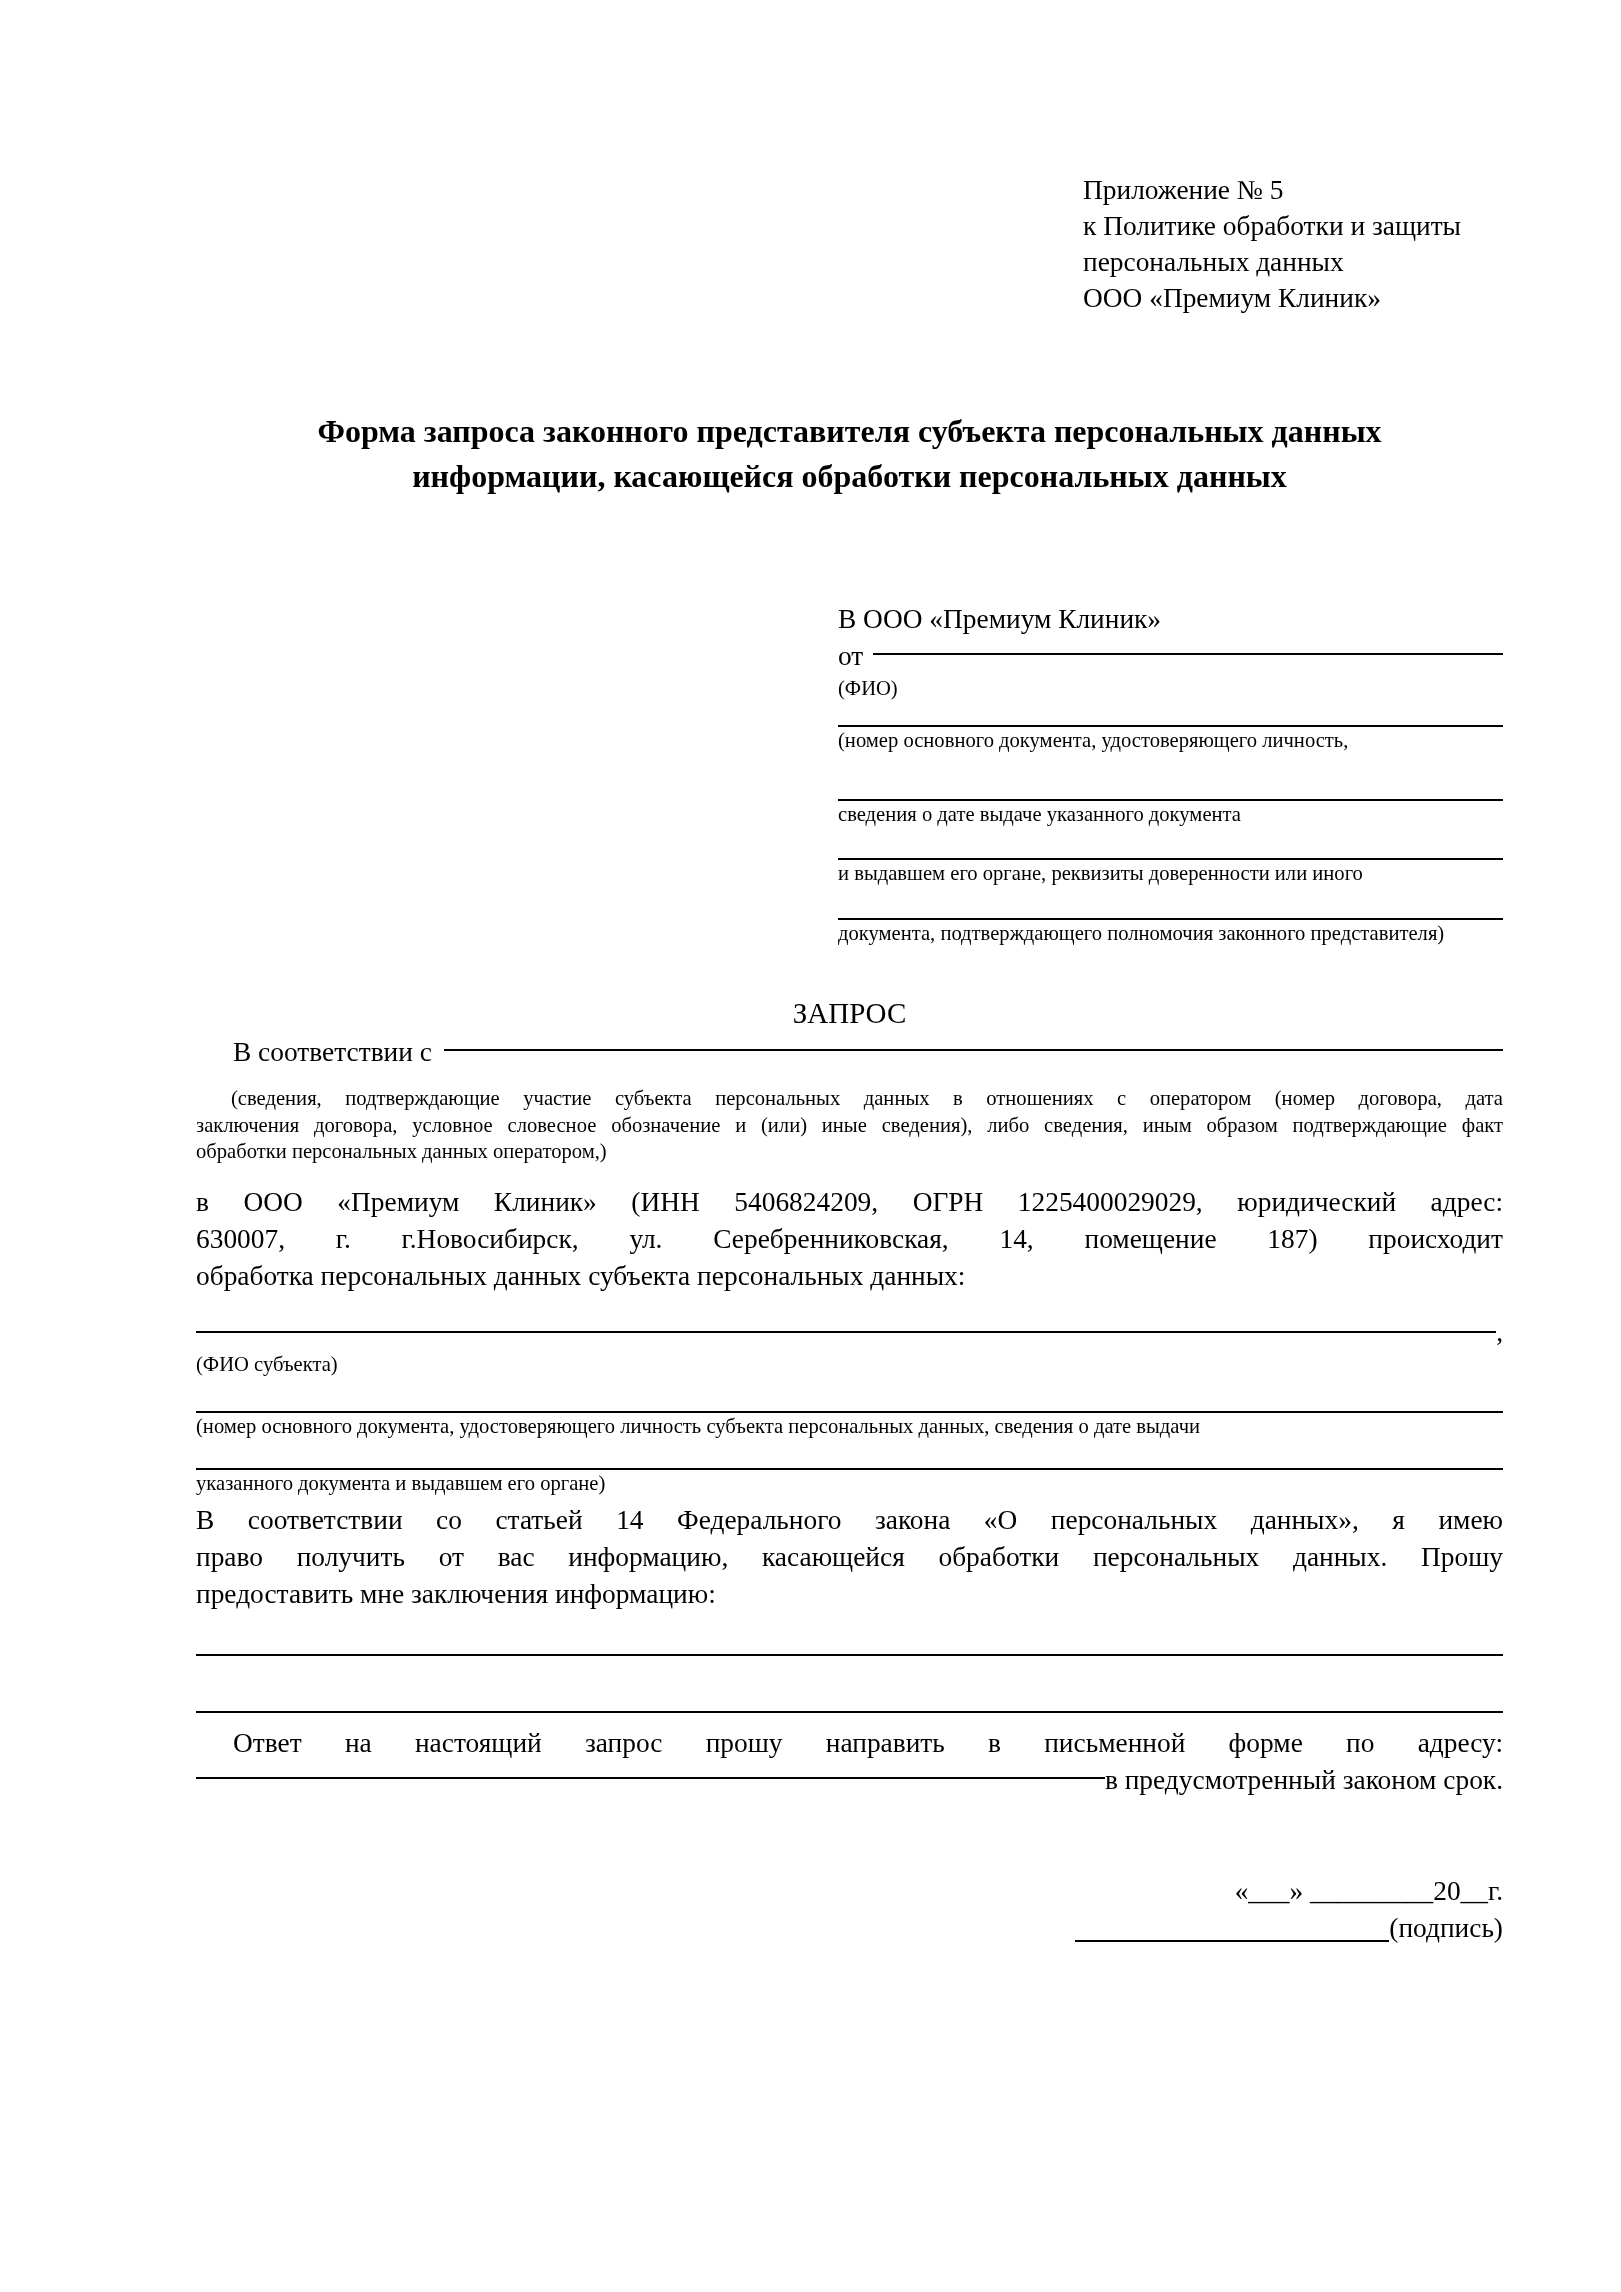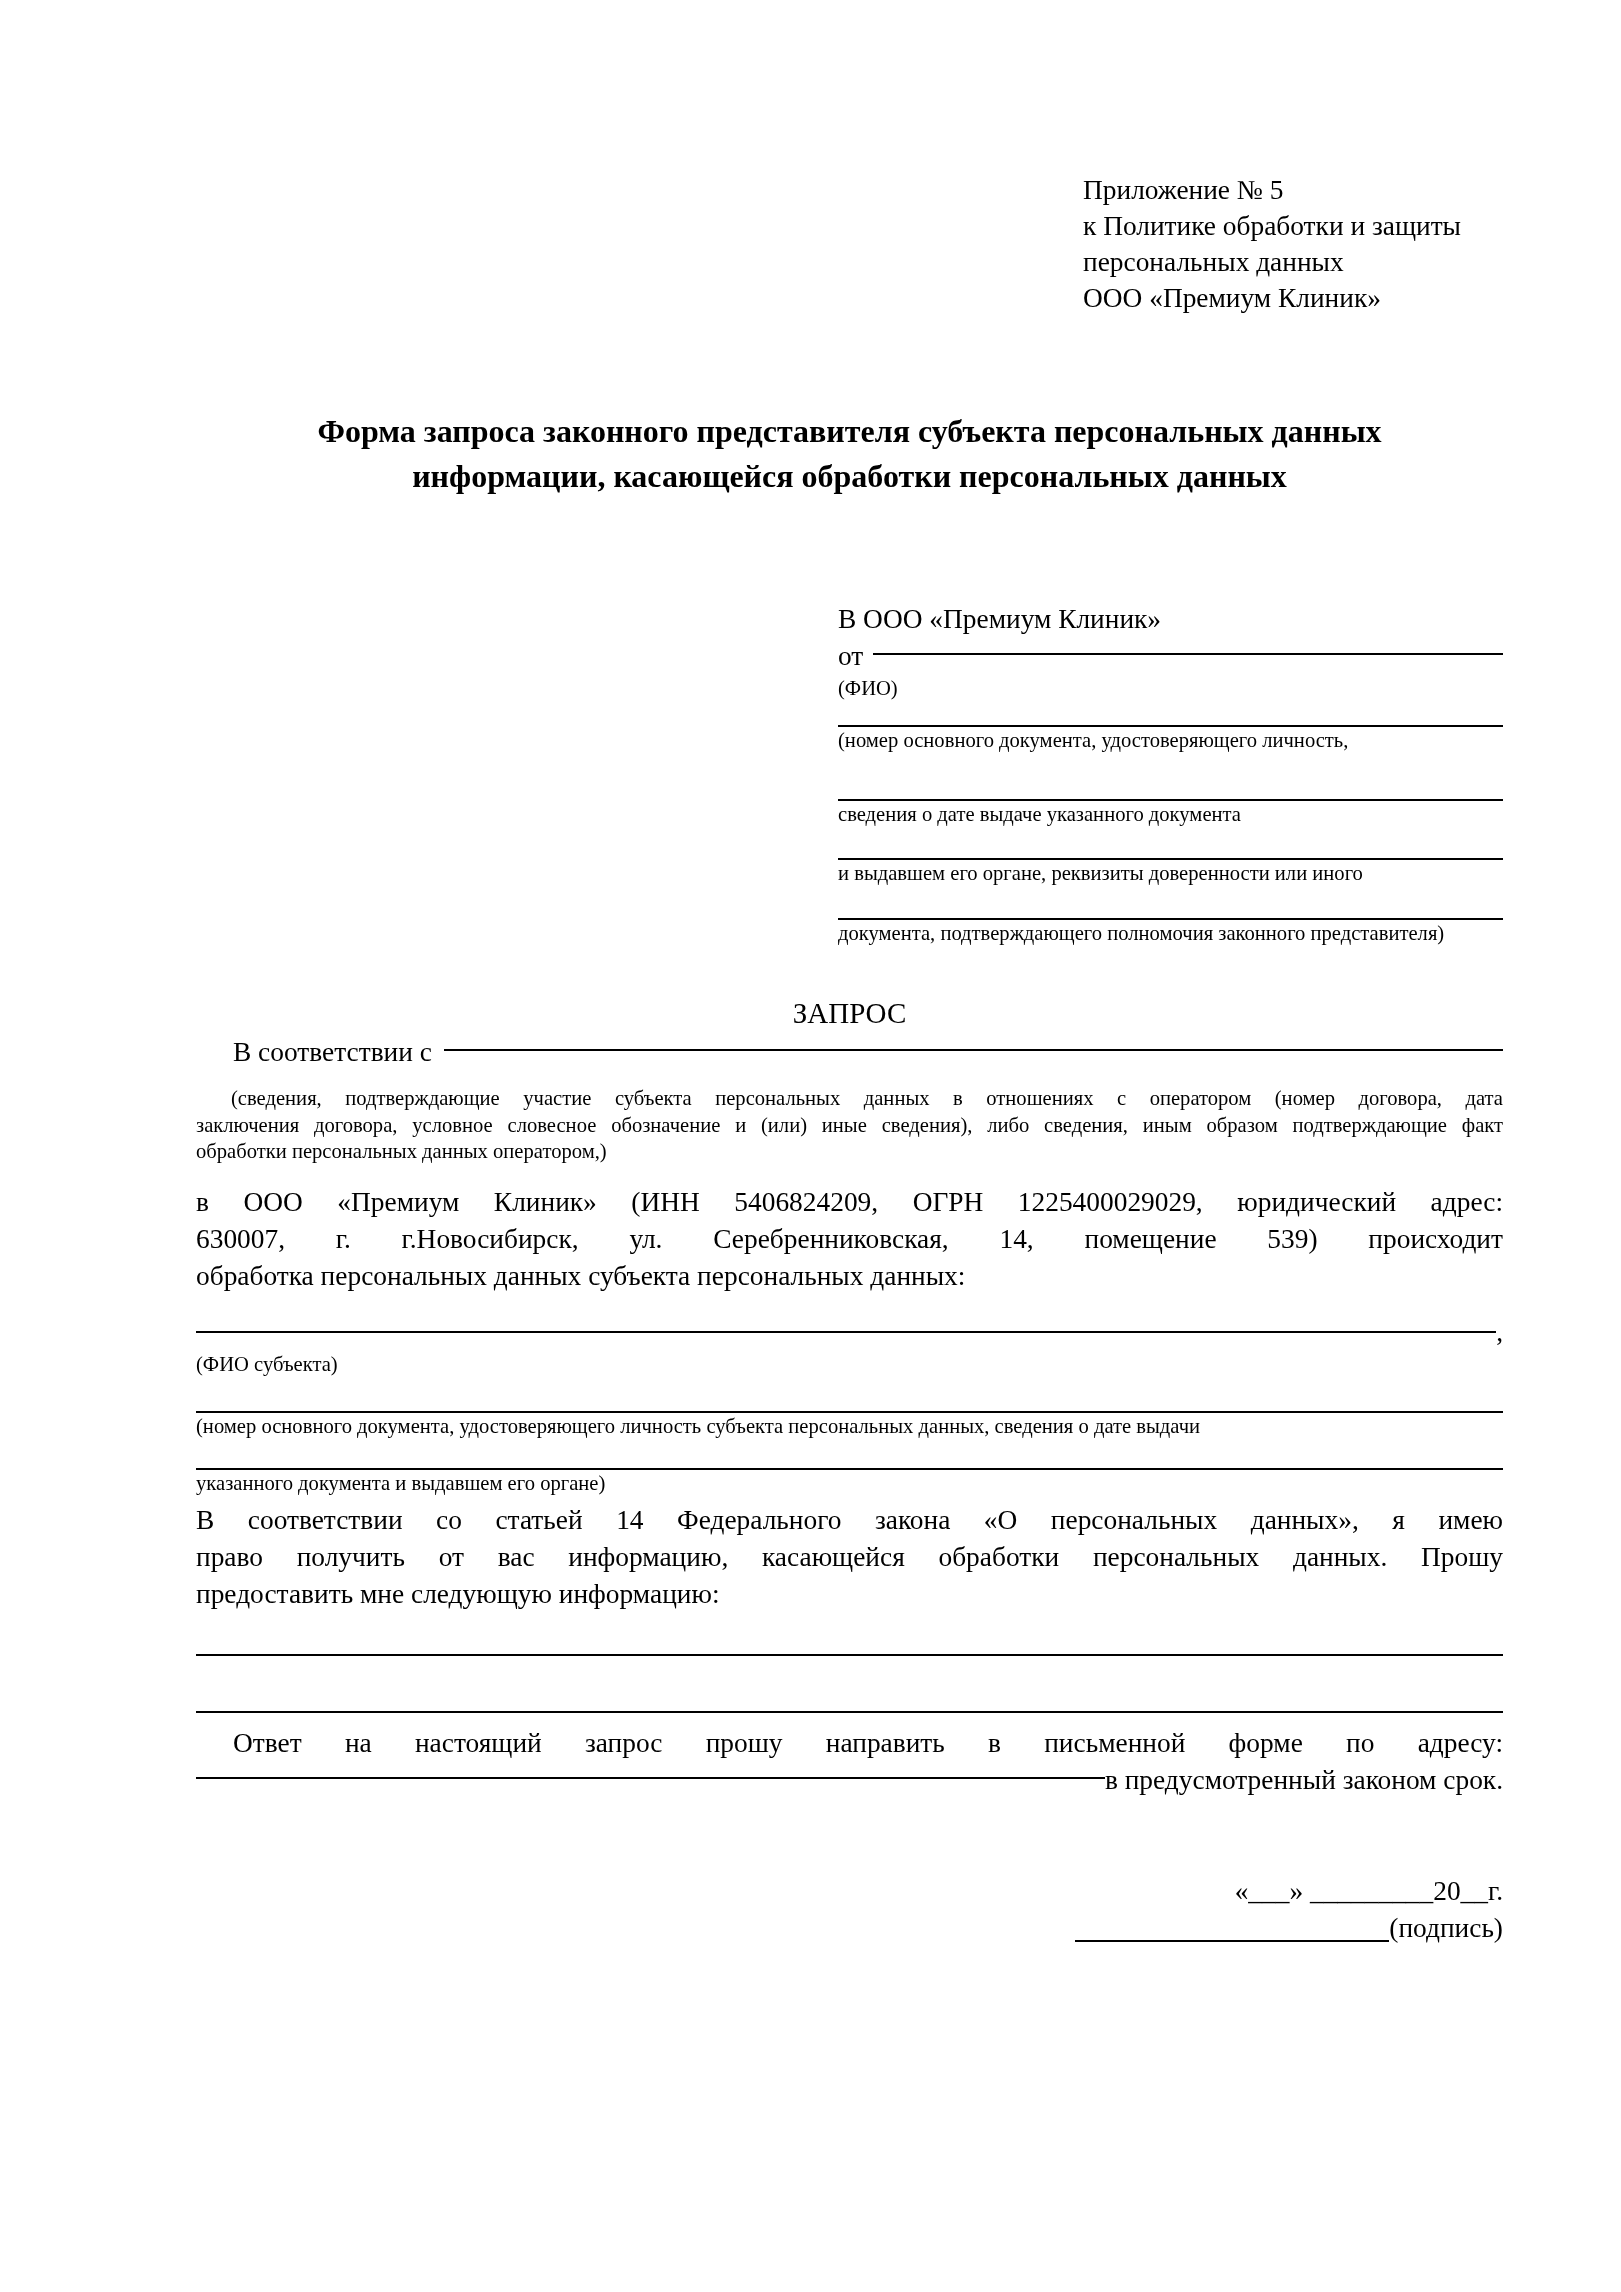--- a/index.html
+++ b/index.html
@@ -119,21 +119,21 @@
     <span class="rule"></span>
   </div>
   <div class="intro-caption small-text">
     <div class="jline indent">(сведения, подтверждающие участие субъекта персональных данных в отношениях с оператором (номер договора, дата</div>
     <div class="jline">заключения договора, условное словесное обозначение и (или) иные сведения), либо сведения, иным образом подтверждающие факт</div>
     <div class="lline">обработки персональных данных оператором,)</div>
   </div>
 
   <div class="op-par body-text">
     <div class="jline">в ООО «Премиум Клиник» (ИНН 5406824209, ОГРН 1225400029029, юридический адрес:</div>
-    <div class="jline">630007, г. г.Новосибирск, ул. Серебренниковская, 14, помещение 539) происходит</div>
+    <div class="jline">630007, г. г.Новосибирск, ул. Серебренниковская, 14, помещение 187) происходит</div>
     <div class="lline">обработка персональных данных субъекта персональных данных:</div>
   </div>
 
   <div class="sgroupA fillrow body-text">
     <span class="rule"></span>
     <span>,</span>
   </div>
   <div class="cap small-text">(ФИО субъекта)</div>
 
   <div class="sgroupB">
@@ -141,21 +141,21 @@
     <div class="cap small-text">(номер основного документа, удостоверяющего личность субъекта персональных данных, сведения о дате выдачи</div>
   </div>
   <div class="sgroupC">
     <div class="rule-full"></div>
     <div class="cap small-text">указанного документа и выдавшем его органе)</div>
   </div>
 
   <div class="p3 body-text">
     <div class="jline">В соответствии со статьей 14 Федерального закона «О персональных данных», я имею</div>
     <div class="jline">право получить от вас информацию, касающейся обработки персональных данных. Прошу</div>
-    <div class="lline">предоставить мне следующую информацию:</div>
+    <div class="lline">предоставить мне заключения информацию:</div>
   </div>
 
   <div class="blank1 rule-full"></div>
   <div class="blank2 rule-full"></div>
 
   <div class="p4 body-text">
     <div class="jline lead">Ответ на настоящий запрос прошу направить в письменной форме по адресу:</div>
     <div class="fillrow">
       <span class="rule"></span>
       <span class="lbl">в предусмотренный законом срок.</span>

